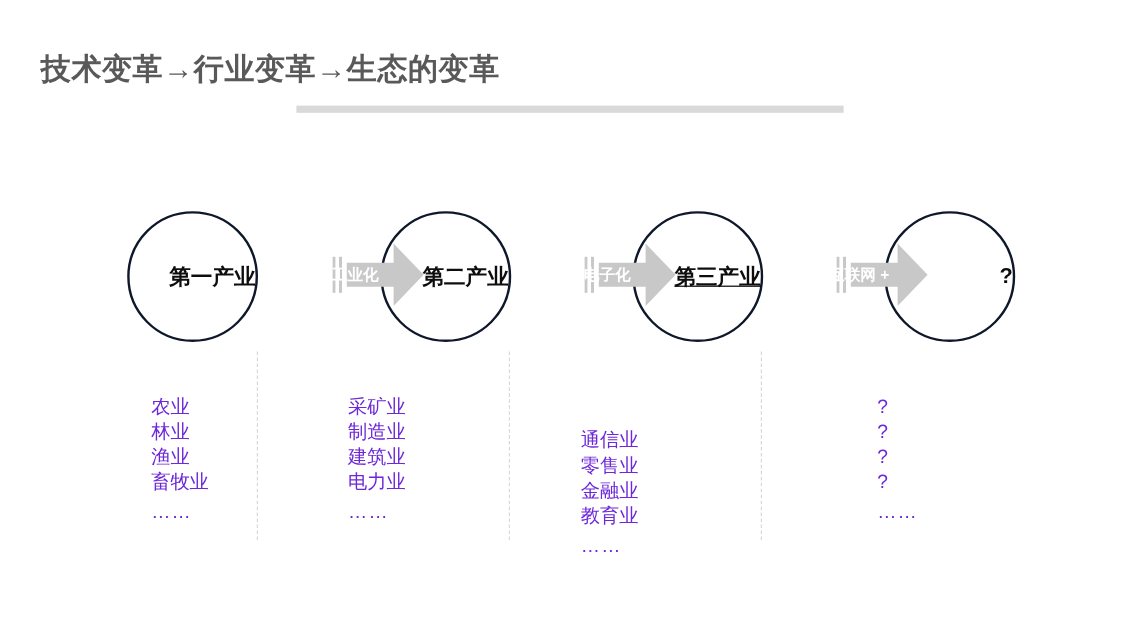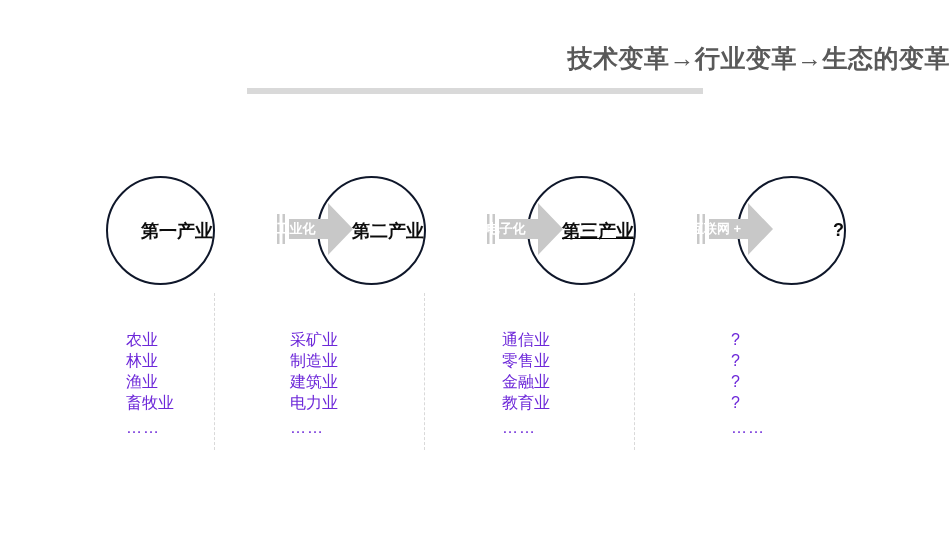--- a/index.html
+++ b/index.html
@@ -7,27 +7,28 @@
     position: relative;
     width: 950px;
     height: 535px;
     background: #ffffff;
     font-family: "Liberation Sans", sans-serif;
     overflow: hidden;
   }
   .title {
     position: absolute;
     left: 0; right: 0; top: 45px;
-    text-align: right;
+    text-align: left;
     font-size: 25px;
     line-height: 27px;
     font-weight: bold;
     color: #595959;
     letter-spacing: 0.5px;
     white-space: nowrap;
+    padding-left: 34px;
   }
   .title-underline {
     position: absolute;
     left: 247px; top: 88px;
     width: 456px; height: 6px;
     background: #d9d9d9;
   }
   .circle {
     position: absolute;
     top: 176px;
@@ -83,21 +84,21 @@
   .col {
     position: absolute;
     top: 329px;
     font-size: 16px;
     line-height: 21px;
     color: #6d28d9;
   }
   .col .ellipsis-row { margin-top: 4px; letter-spacing: 1px; }
   .l1 { left: 126px; }
   .l2 { left: 290px; }
-  .l3 { left: 502px; }
+  .l3 { left: 484px; margin-top: 28px; }
   .l4 { left: 731px; }
 </style>
 </head>
 <body>
 
 <div class="slide">
 
   <div class="title">技术变革→行业变革→生态的变革</div>
   <div class="title-underline"></div>
 

